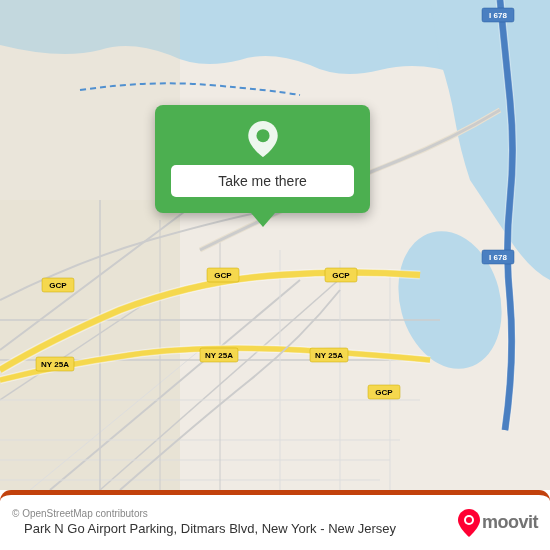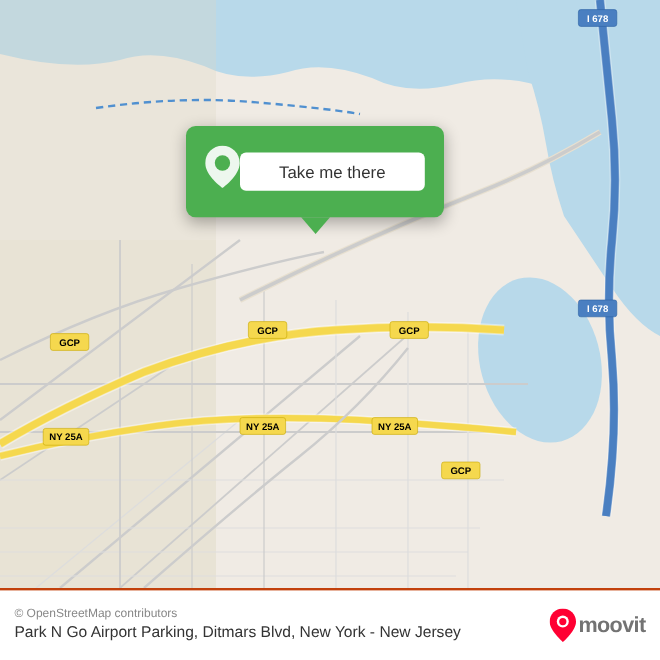--- a/index.html
+++ b/index.html
@@ -23,21 +23,21 @@
     
     #popup-card {
       position: absolute;
       top: 105px;
       left: 155px;
       width: 215px;
       background: #4caf50;
       border-radius: 8px;
       padding: 16px;
       display: flex;
-      flex-direction: row;
+      flex-direction: column;
       align-items: center;
       box-shadow: 0 4px 12px rgba(0,0,0,0.3);
       z-index: 100;
     }
 
     .popup-pin {
       width: 36px;
       height: 36px;
       margin-bottom: 8px;
     }
@@ -65,44 +65,46 @@
       border-left: 12px solid transparent;
       border-right: 12px solid transparent;
       border-top: 14px solid #4caf50;
     }
 
     
     #bottom-bar {
       width: 550px;
       height: 60px;
       background: white;
-      border-top: 2px solid #c2410c;
+      border-top: 5px solid #c2410c;
       display: flex;
       align-items: center;
       padding: 8px 12px;
       justify-content: space-between;
+      border-radius: 11px;
     }
 
     .bottom-left {
       display: flex;
       flex-direction: column;
       flex: 1;
     }
 
     .osm-credit {
       font-size: 10px;
       color: #888;
       margin-bottom: 2px;
     }
 
     .location-name {
       font-size: 13px;
       color: #333;
       font-weight: 500;
       line-height: 1.3;
+      margin-left: 12px;
     }
 
     .moovit-logo {
       display: flex;
       align-items: center;
       gap: 2px;
       flex-shrink: 0;
     }
 
     .moovit-pin {

